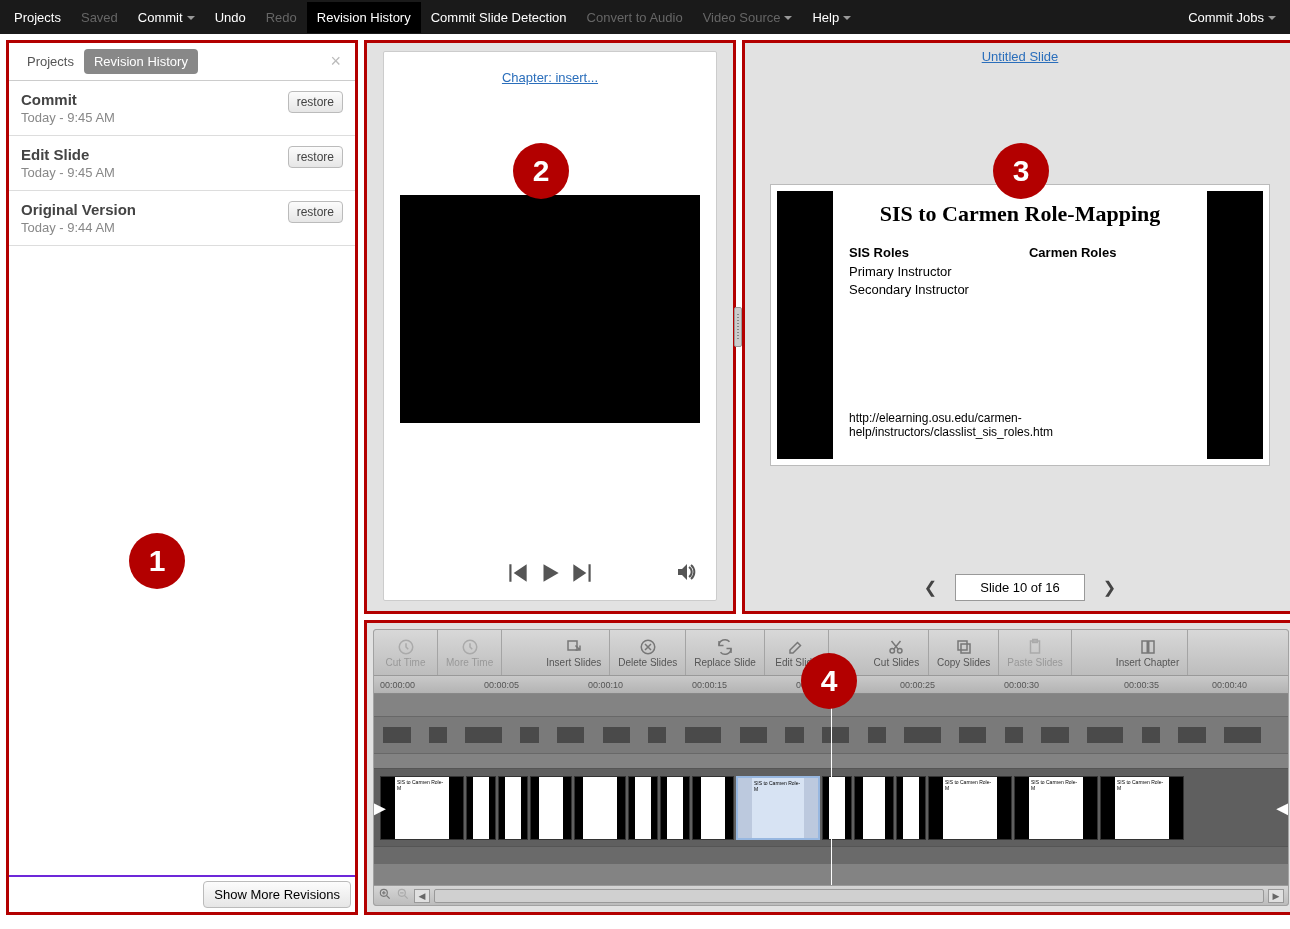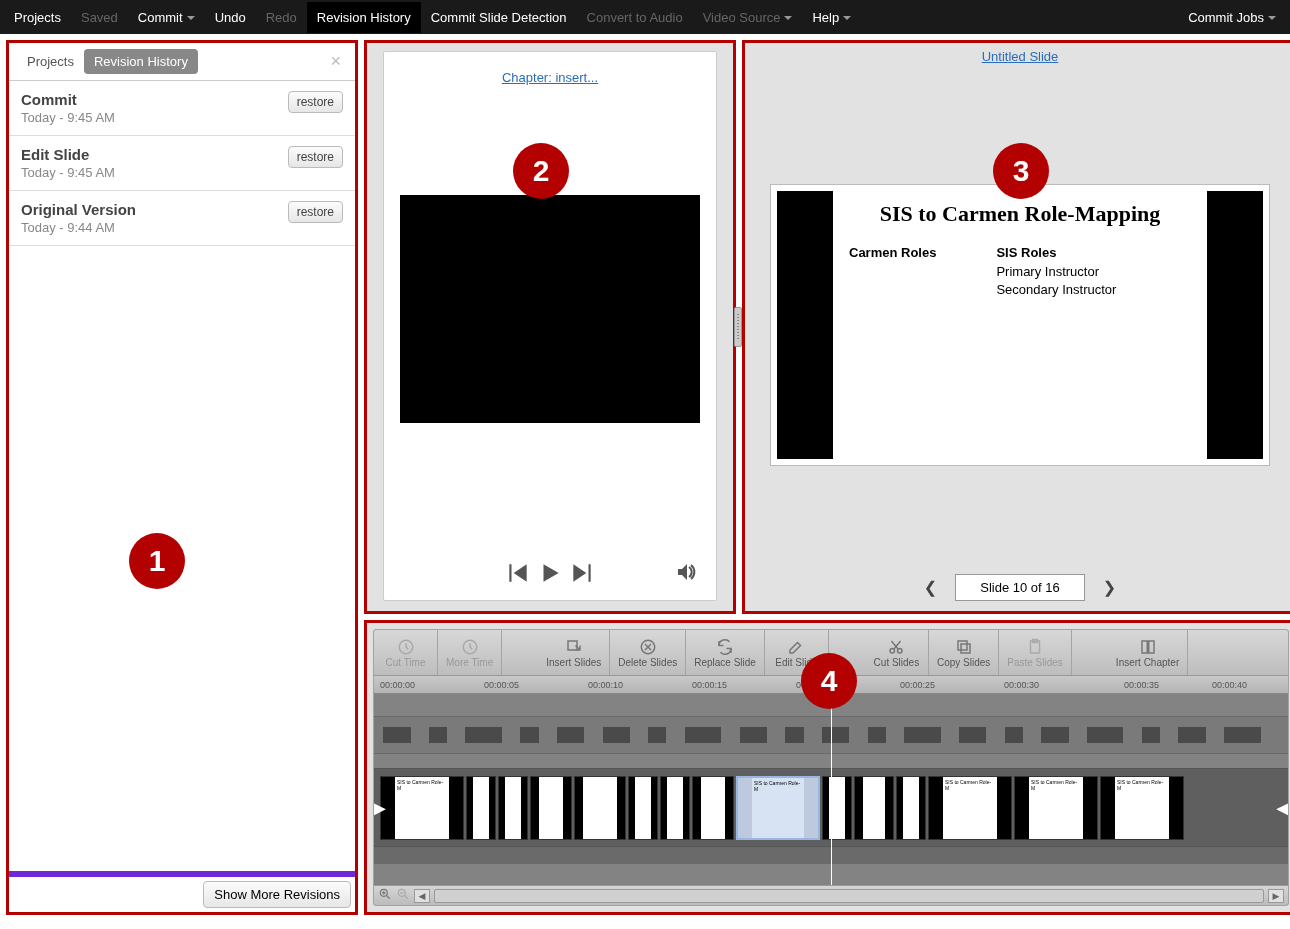--- a/index.html
+++ b/index.html
@@ -28,21 +28,21 @@
 
 .p1 .tabs { display: flex; align-items: center; border-bottom: 1px solid #ccc; padding: 6px 8px; }
 .p1 .tab { padding: 5px 10px; font-size: 13px; color: #555; cursor: pointer; }
 .p1 .tab.active { background: #888; color: #fff; border-radius: 4px; }
 .p1 .close-x { margin-left: auto; color: #bbb; font-size: 18px; cursor: pointer; padding: 0 6px; }
 .p1 .revlist { flex: 1; overflow: auto; }
 .p1 .rev { border-bottom: 1px solid #ddd; padding: 10px 12px; display: flex; justify-content: space-between; align-items: flex-start; }
 .p1 .rev .title { font-weight: bold; font-size: 15px; color: #444; }
 .p1 .rev .time { font-size: 13px; color: #888; margin-top: 2px; }
 .p1 .rev .restore { background: linear-gradient(#fcfcfc,#e6e6e6); border: 1px solid #bbb; border-radius: 4px; font-size: 12px; padding: 3px 8px; cursor: pointer; color: #444; }
-.p1 .footer { border-top: 6px solid #6d28d9; text-align: right; padding: 4px; }
+.p1 .footer { border-top: 2px solid #6d28d9; text-align: right; padding: 4px; }
 .p1 .footer button { background: linear-gradient(#fcfcfc,#e6e6e6); border: 1px solid #bbb; border-radius: 4px; font-size: 13px; padding: 5px 10px; cursor: pointer; }
 
 
 .player { background: #fff; border: 1px solid #ccc; width: 334px; height: 550px; border-radius: 2px; position: relative; display: flex; flex-direction: column; align-items: center; padding: 12px 12px 8px; }
 .player h2 { font-size: 20px; font-weight: bold; }
 .player .chapter { color: #2a6ebb; text-decoration: underline; font-size: 13px; margin-top: 6px; }
 .player .video { background: #000; width: 300px; height: 228px; margin-top: 110px; }
 .player .controls { position: absolute; bottom: 10px; left: 0; right: 0; display: flex; justify-content: center; gap: 6px; }
 .player .controls svg { width: 26px; height: 26px; fill: #555; }
 .player .vol { position: absolute; bottom: 12px; right: 16px; }
@@ -179,28 +179,29 @@
 
   <div class="pane p3">
     <div class="badge" style="left:248px; top:100px;">3</div>
     <a class="slidetitle">Untitled Slide</a>
     <div class="slidebox">
       <div class="blackbar"></div>
       <div class="content">
         <h3>SIS to Carmen Role-Mapping</h3>
         <div class="cols">
           <div>
-            <b>Carmen Roles</b>
-          </div>
-          <div>
             <b>SIS Roles</b>
             <div>Primary Instructor</div>
             <div>Secondary Instructor</div>
           </div>
-        </div>
+          <div>
+            <b>Carmen Roles</b>
+          </div>
+        </div>
+        <div class="url">http://elearning.osu.edu/carmen-help/instructors/classlist_sis_roles.htm</div>
       </div>
       <div class="blackbar"></div>
     </div>
     <div class="nav">
       <div class="arrow">❮</div>
       <div class="counter">Slide 10 of 16</div>
       <div class="arrow">❯</div>
     </div>
   </div>
 

